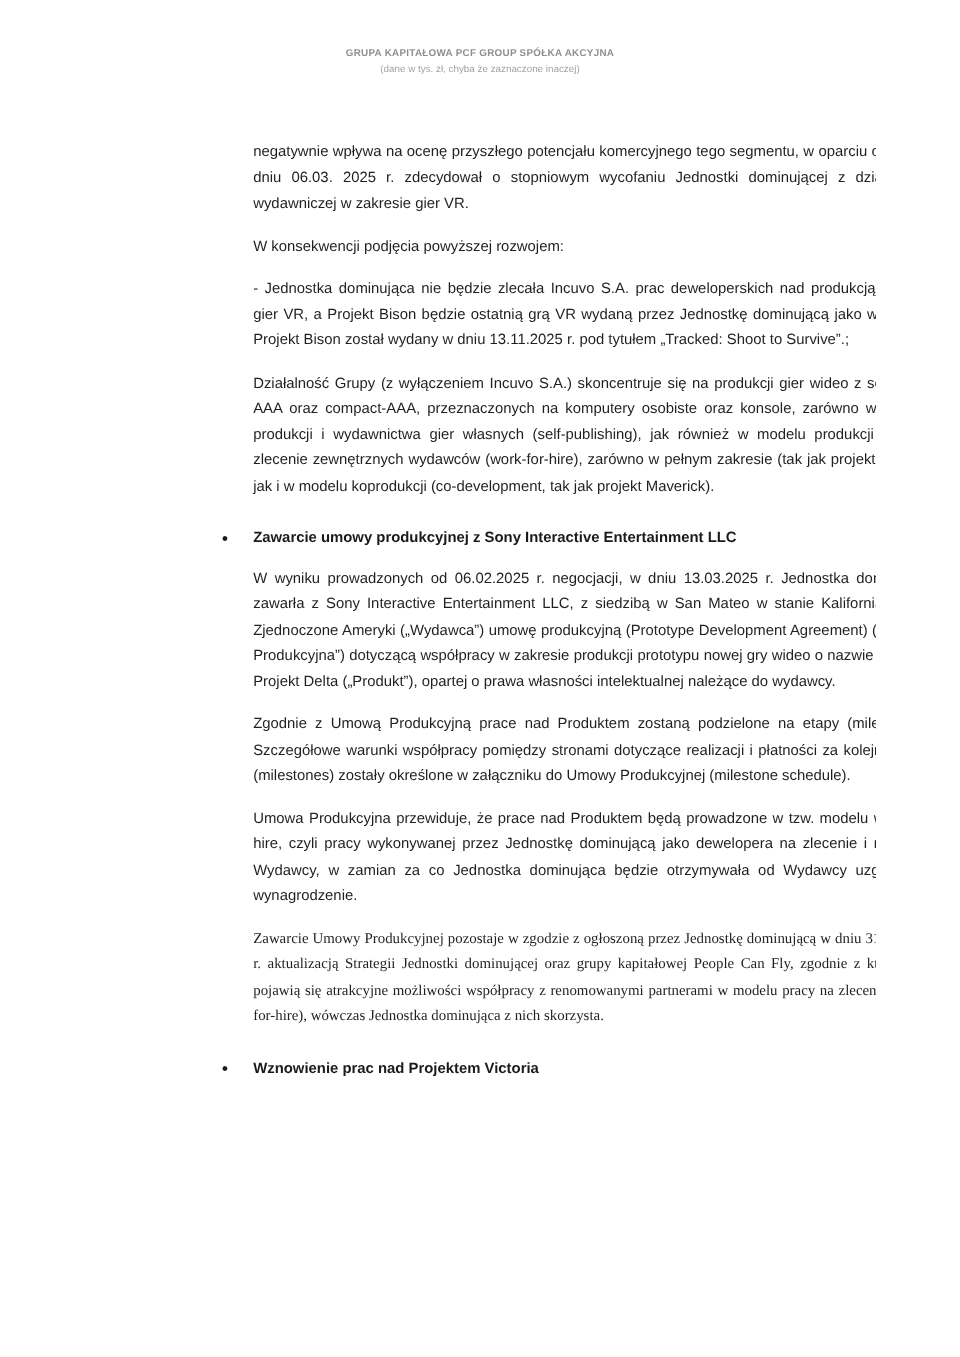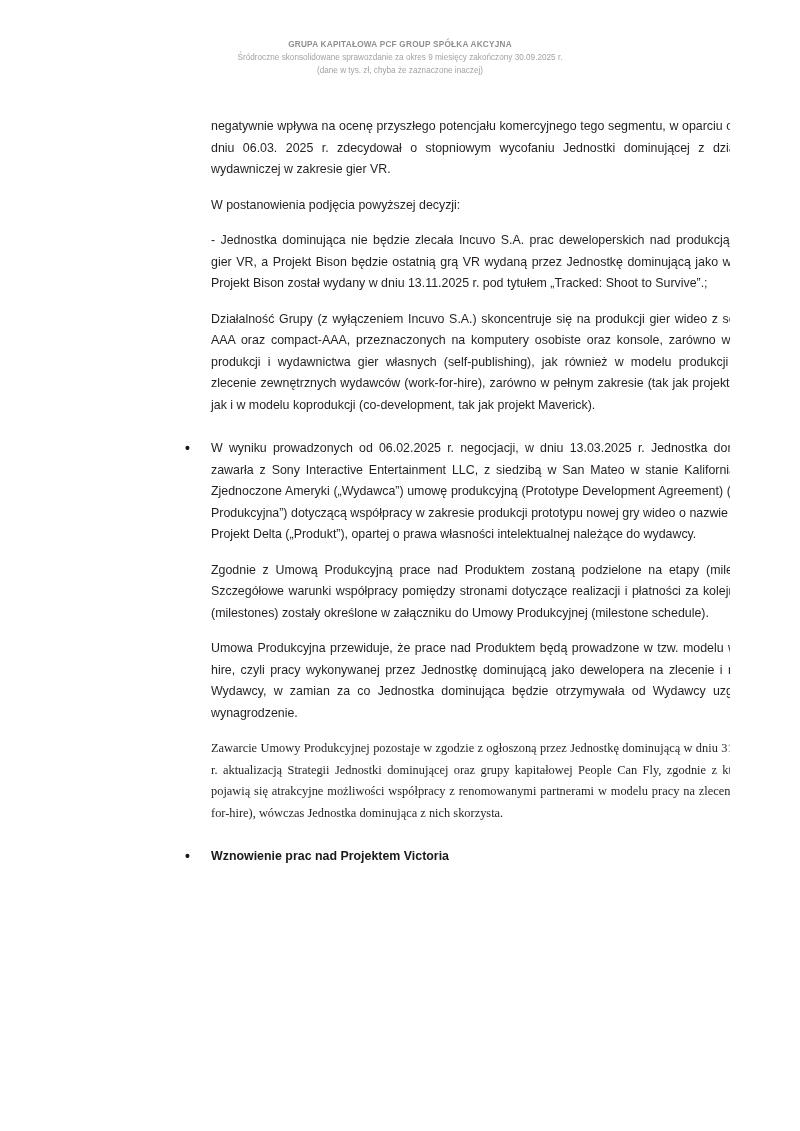--- a/index.html
+++ b/index.html
@@ -114,39 +114,39 @@
     font-family: Liberation Serif, serif;
   }
 </style>
 </head>
 <body>
 
 <div class="page">
 
   <div class="doc-header">
     <div class="hdr-company">GRUPA KAPITAŁOWA PCF GROUP SPÓŁKA AKCYJNA</div>
-    <div class="hdr-line">Śródroczne skonsolidowane sprawozdanie za okres 9 miesięcy zakończony 30.09.2025 r.</div>
     <div class="hdr-line">(dane w tys. zł, chyba że zaznaczone inaczej)</div>
   </div>
 
   <div class="content">
 
     <p class="body-par">negatywnie wpływa na ocenę przyszłego potencjału komercyjnego tego segmentu, w oparciu o którą w dniu 06.03. 2025 r. zdecydował o stopniowym wycofaniu Jednostki dominującej z działalności wydawniczej w zakresie gier VR.</p>
 
-    <p class="body-par">W postanowienia podjęcia powyższej decyzji:</p>
+    <p class="body-par">W konsekwencji podjęcia powyższej rozwojem:</p>
 
     <p class="body-par">- Jednostka dominująca nie będzie zlecała Incuvo S.A. prac deweloperskich nad produkcją nowych gier VR, a Projekt Bison będzie ostatnią grą VR wydaną przez Jednostkę dominującą jako wydawcę. Projekt Bison został wydany w dniu 13.11.2025 r. pod tytułem „Tracked: Shoot to Survive”.;</p>
 
 
     <p class="body-par">Działalność Grupy (z wyłączeniem Incuvo S.A.) skoncentruje się na produkcji gier wideo z segmentu AAA oraz compact-AAA, przeznaczonych na komputery osobiste oraz konsole, zarówno w modelu produkcji i wydawnictwa gier własnych (self-publishing), jak również w modelu produkcji gier na zlecenie zewnętrznych wydawców (work-for-hire), zarówno w pełnym zakresie (tak jak projekt Gemini) jak i w modelu koprodukcji (co-development, tak jak projekt Maverick).</p>
 
     <div class="bullet-block gap-before-bullet">
 
       <div class="bullet-heading">
         <span class="bullet-dot">•</span>
+        <span>Zawarcie umowy produkcyjnej z Sony Interactive Entertainment LLC</span>
       </div>
 
       <p class="body-par">W wyniku prowadzonych od 06.02.2025 r. negocjacji, w dniu 13.03.2025 r. Jednostka dominująca zawarła z Sony Interactive Entertainment LLC, z siedzibą w San Mateo w stanie Kalifornia, Stany Zjednoczone Ameryki („Wydawca”) umowę produkcyjną (Prototype Development Agreement) („Umowa Produkcyjna”) dotyczącą współpracy w zakresie produkcji prototypu nowej gry wideo o nazwie kodowej Projekt Delta („Produkt”), opartej o prawa własności intelektualnej należące do wydawcy.</p>
 
       <p class="body-par">Zgodnie z Umową Produkcyjną prace nad Produktem zostaną podzielone na etapy (milestones). Szczegółowe warunki współpracy pomiędzy stronami dotyczące realizacji i płatności za kolejne etapy (milestones) zostały określone w załączniku do Umowy Produkcyjnej (milestone schedule).</p>
 
       <p class="body-par">Umowa Produkcyjna przewiduje, że prace nad Produktem będą prowadzone w tzw. modelu work-for-hire, czyli pracy wykonywanej przez Jednostkę dominującą jako dewelopera na zlecenie i na rzecz Wydawcy, w zamian za co Jednostka dominująca będzie otrzymywała od Wydawcy uzgodnione wynagrodzenie.</p>
 
 
       <p class="body-par">Zawarcie Umowy Produkcyjnej pozostaje w zgodzie z ogłoszoną przez Jednostkę dominującą w dniu 31.01.2023 r. aktualizacją Strategii Jednostki dominującej oraz grupy kapitałowej People Can Fly, zgodnie z którą, jeśli pojawią się atrakcyjne możliwości współpracy z renomowanymi partnerami w modelu pracy na zlecenie (work-for-hire), wówczas Jednostka dominująca z nich skorzysta.</p>

